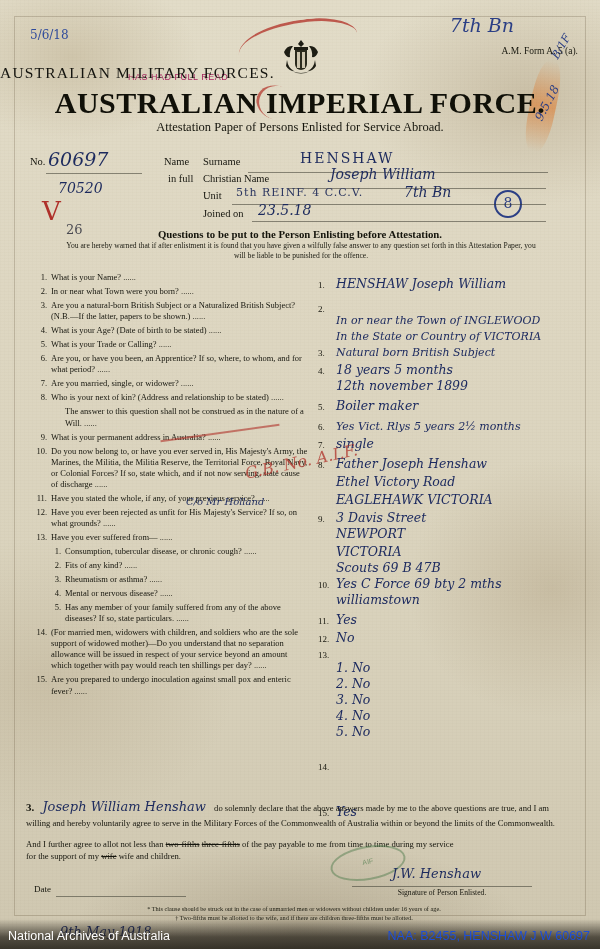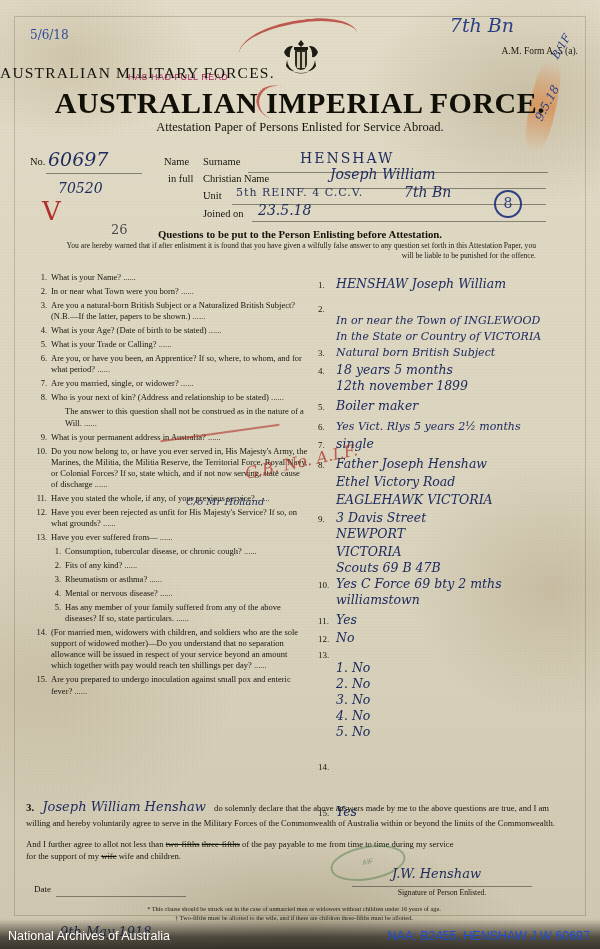--- a/index.html
+++ b/index.html
@@ -16,39 +16,39 @@
       linear-gradient(180deg,#e2dcc8 0%,#ded7c2 30%,#d9d2bc 65%,#cfc7b0 100%);
   }
   .grain{position:absolute;inset:0;opacity:.18;
     background-image:
       repeating-linear-gradient(0deg, rgba(90,75,50,.10) 0px, rgba(90,75,50,.10) 1px, rgba(0,0,0,0) 1px, rgba(0,0,0,0) 3px),
       repeating-linear-gradient(90deg, rgba(90,75,50,.07) 0px, rgba(90,75,50,.07) 1px, rgba(0,0,0,0) 1px, rgba(0,0,0,0) 4px);
     pointer-events:none;}
   .sheet{position:absolute;left:14px;top:16px;width:572px;height:900px;
     box-shadow:0 0 0 1px rgba(90,75,50,.25) inset;}
   .hand{font-family:"DejaVu Serif",serif;color:#1c2a5e;font-style:italic;}
-  .pencil{color:#4a4a52;margin-left:45px;}
+  .pencil{color:#4a4a52;}
 
   
   .hdr-line{position:absolute;top:64px;left:0;width:600px;
     font-family:"Liberation Serif",serif;font-size:15.5px;letter-spacing:1.2px;color:#14140f;}
   .crest{position:absolute;left:278px;top:38px;width:46px;height:40px;}
   .form-no{position:absolute;right:22px;top:46px;font-size:9.5px;color:#18180f;font-family:"Liberation Serif",serif;text-align:right;}
   .title{position:absolute;top:86px;left:0;width:600px;text-align:center;
     font-size:30px;font-weight:bold;letter-spacing:.5px;color:#101008;}
   .subtitle{position:absolute;top:120px;left:0;width:600px;text-align:center;
     font-size:12.5px;color:#14140c;}
 
   
   .lbl{position:absolute;font-size:10.5px;color:#15150e;}
   .rule{position:absolute;border-bottom:1px solid #3b3a30;opacity:.55;}
 
   
   .warn-title{position:absolute;top:228px;left:0;width:600px;text-align:center;font-size:10.8px;font-weight:bold;color:#14140c;}
-  .warn-body{position:absolute;top:241px;left:66px;width:470px;text-align:right;font-size:7.6px;line-height:1.28;color:#1b1b12;}
+  .warn-body{position:absolute;top:241px;left:66px;width:470px;text-align:center;font-size:7.6px;line-height:1.28;color:#1b1b12;}
 
   
   .qwrap{position:absolute;left:30px;top:272px;width:278px;}
   .q{display:flex;font-size:8.5px;line-height:1.3;color:#16160e;margin-bottom:3px;}
   .qn{width:17px;flex:none;text-align:right;padding-right:4px;}
   .qt{flex:1;}
   .sub{padding-left:14px;}
 
   
   .awrap{position:absolute;left:318px;top:268px;width:272px;}

